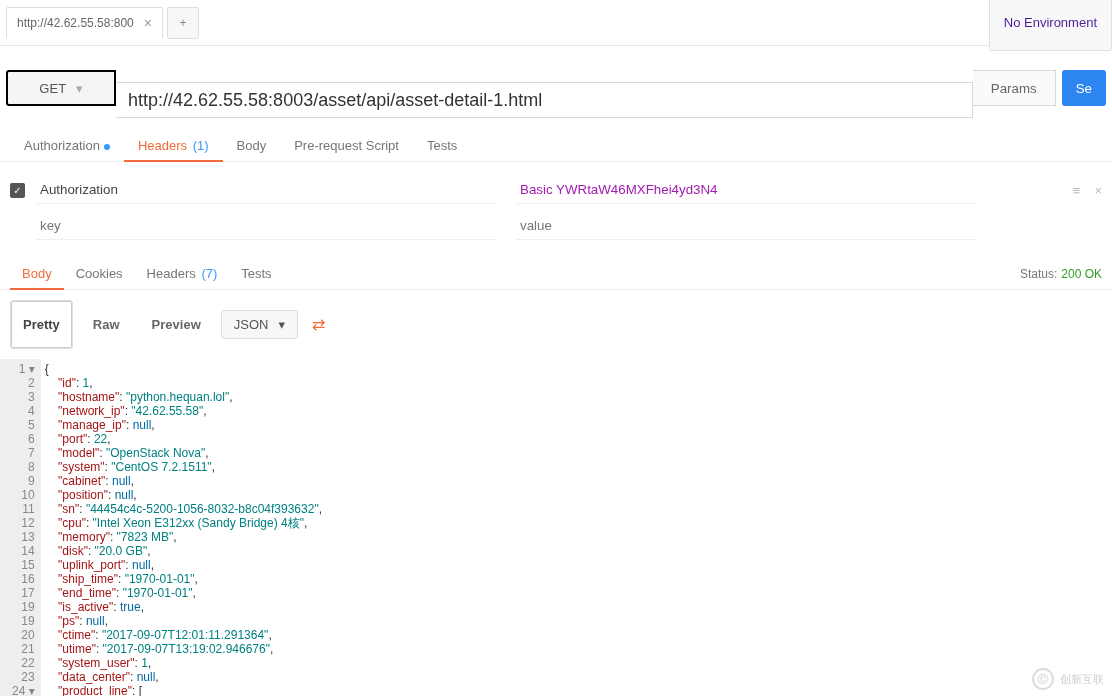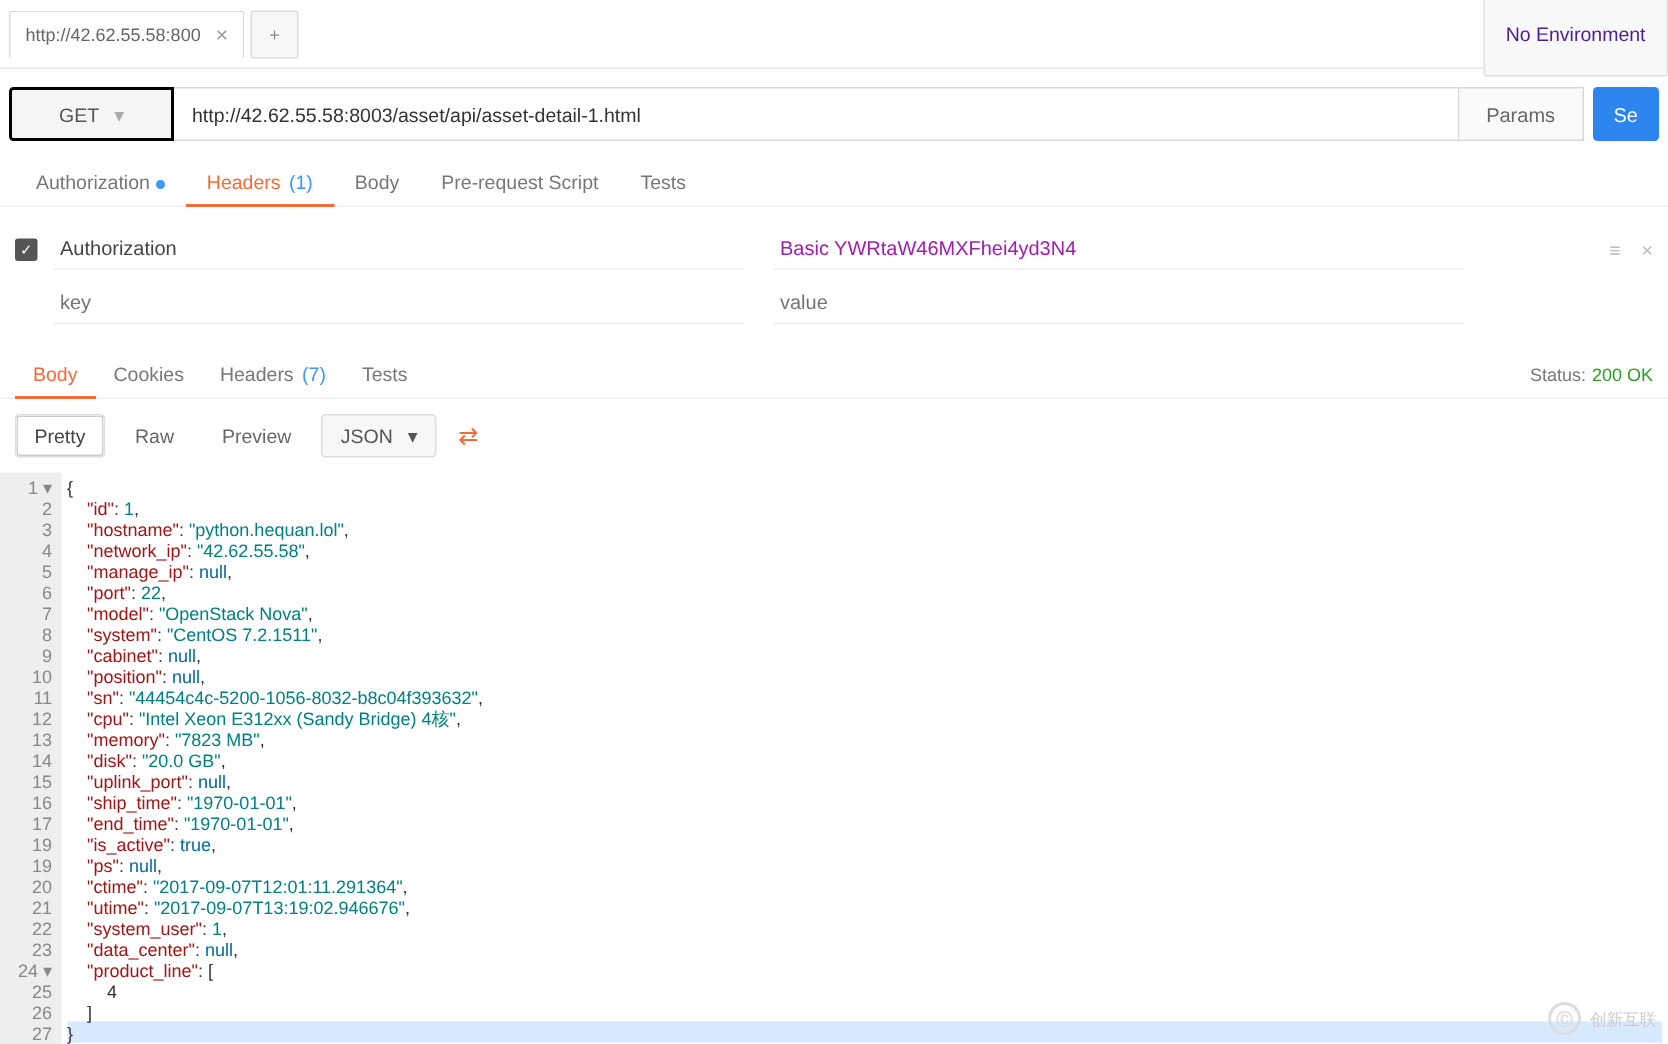--- a/index.html
+++ b/index.html
@@ -6,21 +6,21 @@
 body { background: #fff; font-size: 13px; color: #555; }
 .top-row { display: flex; align-items: center; height: 46px; border-bottom: 1px solid #e8e8e8; padding-left: 6px; }
 .tab { display: flex; align-items: center; border: 1px solid #ddd; background: #f7f7f7; height: 32px; padding: 0 10px; border-radius: 2px; margin-right: 4px; color: #666; font-size: 12px; }
 .tab.active { background: #fff; border-bottom-color: #fff; }
 .tab .close { margin-left: 10px; color: #999; cursor: pointer; font-size: 14px; }
 .tab.plus { width: 32px; justify-content: center; color: #888; }
 .env-box { margin-left: auto; margin-right: 0; border: 1px solid #e0e0e0; background: #f8f8f8; padding: 20px 14px; color: #4c1d95; border-radius: 2px; }
 .url-row { display: flex; align-items: center; padding: 12px 6px 8px 6px; }
 .method-btn { display: flex; align-items: center; justify-content: center; background: #f5f5f5; border: 2px solid #000000; height: 36px; width: 110px; color: #555; border-radius: 3px 0 0 3px; }
 .method-btn .chev { margin-left: 10px; color: #aaa; }
-.url-input { flex: 1; height: 36px; border: 1px solid #d8d8d8; border-left: none; padding: 0 12px; color: #333; font-size: 13px; }
+.url-input { flex: 1; height: 36px; border: 1px solid #d8d8d8; border-left: none; padding: 0 12px; color: #333; font-size: 18px; margin-top: 24px; }
 .params-btn { height: 36px; border: 1px solid #d8d8d8; border-left: none; background: #fafafa; padding: 0 18px; color: #666; }
 .send-btn { height: 36px; background: #2d85f0; color: #fff; border: none; padding: 0 14px; margin-left: 6px; border-radius: 3px; }
 .req-tabs { display: flex; padding: 4px 10px 0 10px; border-bottom: 1px solid #eee; }
 .req-tab { padding: 8px 14px; color: #777; cursor: pointer; position: relative; }
 .req-tab.active { color: #f26b3a; }
 .req-tab.active::after { content:""; position:absolute; left:0; right:0; bottom:-1px; height:2px; background:#f26b3a; }
 .dot { display:inline-block; width:6px; height:6px; border-radius:50%; background:#3b99fc; margin-left:4px; vertical-align:middle; }
 .count { color:#3b99fc; margin-left:2px; }
 .headers-area { padding: 10px 10px 6px 10px; }
 .hdr-row { display: flex; align-items: center; padding: 4px 0; }
@@ -30,21 +30,21 @@
 .hdr-val { width: 460px; padding: 6px 4px; border:none; border-bottom:1px solid #eee; outline:none; color:#a21caf; }
 .hdr-actions { margin-left:auto; display:flex; gap:14px; color:#bbb; }
 .placeholder { color:#aaa; }
 .resp-tabs-row { display:flex; align-items:center; border-bottom:1px solid #eee; padding: 8px 10px 0 10px; }
 .resp-tab { padding:8px 12px; color:#777; cursor:pointer; position:relative; }
 .resp-tab.active { color:#f26b3a; }
 .resp-tab.active::after { content:""; position:absolute; left:0; right:0; bottom:-1px; height:2px; background:#f26b3a; }
 .status { margin-left:auto; font-size:12px; color:#777; }
 .status .ok { color:#2d9c27; margin-left:4px; }
 .view-row { display:flex; align-items:center; padding:10px 10px; gap:8px; }
-.btn { border:1px solid #ddd; background:#f7f7f7; padding:6px 12px; border-radius:3px; color:#666; cursor:pointer; }
+.btn { border:1px solid #ddd; background:#f7f7f7; padding:16px 12px; border-radius:3px; color:#666; cursor:pointer;font-weight:bold; }
 .btn.active { background:#fff; color:#444; box-shadow:inset 0 0 0 1px #ccc; }
 .format-dd { display:flex; align-items:center; border:1px solid #ddd; background:#f7f7f7; padding:6px 12px; border-radius:3px; color:#555; }
 .wrap-icon { color:#f26b3a; font-size:16px; padding:4px 6px; }
 .code-area { display:flex; font-family: Consolas, Menlo, monospace; font-size:12px; line-height:1.4; }
 .gutter { background:#eee; color:#888; text-align:right; padding: 2px 6px 2px 12px; user-select:none; }
 .gutter div { height:14px; }
 .code { flex:1; padding:2px 4px; white-space:pre; color:#333; }
 .code .line { height:14px; }
 .tok-key { color:#a31515; }
 .tok-str { color:#008080; }

